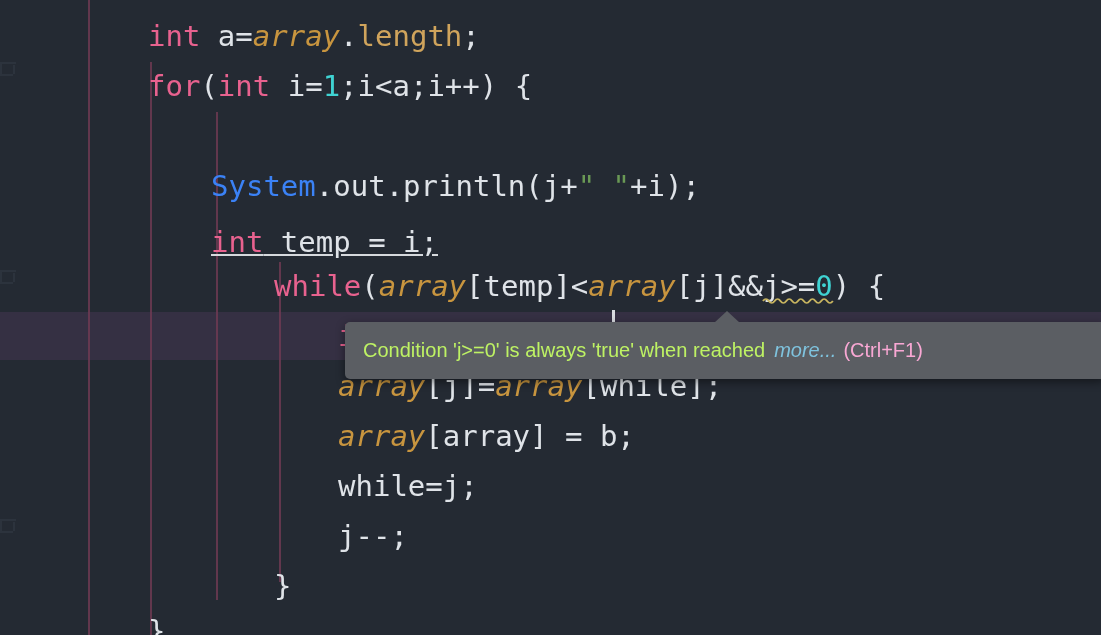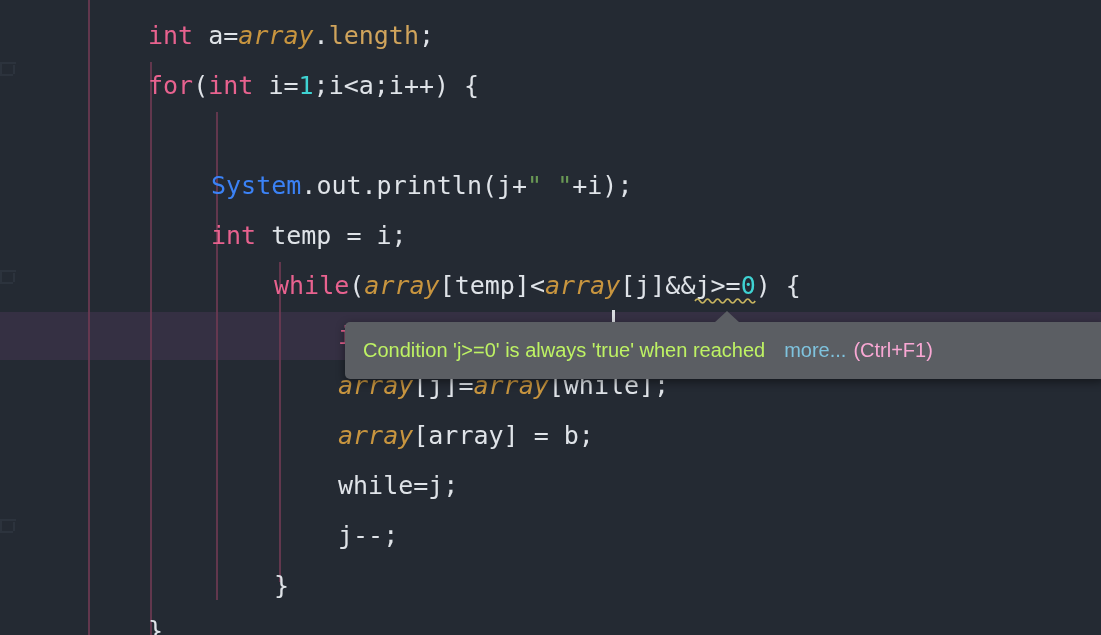--- a/index.html
+++ b/index.html
@@ -61,21 +61,21 @@
     left: 0; top: 0;
     width: 1101px; height: 635px;
   }
   .code-line {
     position: absolute;
     left: 0;
     height: 50px;
     line-height: 50px;
     white-space: pre;
     font-family: "DejaVu Sans Mono", "Liberation Mono", monospace;
-    font-size: 25px;
+    font-size: 29px;
     letter-spacing: 0px;
     color: #d6d9dd;
   }
 
   
   .t-kw      { color: #e8628f; }
   .t-plain   { color: #dfe3e8; }
   .t-field   { color: #c8953f; font-style: italic; }
   .t-prop    { color: #d0a45c; }
   .t-num     { color: #3fd3d3; }
@@ -114,21 +114,22 @@
     padding: 12px 14px 13px 18px;
     white-space: nowrap;
     display: flex;
     align-items: center;
     z-index: 40;
   }
   .tooltip .tip-text  { color: #bef264; }
   .tooltip .tip-link  {
     color: #7fc3de;
     cursor: pointer;
-    margin: 0 7px 0 19px;
+    margin: 0 7px 0 9px;
+    font-style: italic;
   }
   .tooltip .tip-short { color: #f9a8d4; }
 
   .tip-arrow {
     position: absolute;
     width: 0; height: 0;
     border-left: 13px solid transparent;
     border-right: 13px solid transparent;
     border-bottom: 12px solid #5b5e63;
     z-index: 41;
@@ -169,21 +170,21 @@
 
   <div class="code-layer">
 
     <div class="code-line" style="top:11px; left:148px;"><span class="t-kw">int</span><span class="t-plain"> </span><span class="t-plain">a=</span><span class="t-field">array</span><span class="t-plain">.</span><span class="t-prop">length</span><span class="t-plain">;</span></div>
 
     <div class="code-line" style="top:61px; left:148px;"><span class="t-kw">for</span><span class="t-plain">(</span><span class="t-kw">int</span><span class="t-plain"> i=</span><span class="t-num">1</span><span class="t-plain">;i&lt;a;i++</span><span class="t-plain">) {</span></div>
 
 
     <div class="code-line" style="top:161px; left:211px;"><span class="t-class">System</span><span class="t-plain">.</span><span class="t-plain">out</span><span class="t-plain">.</span><span class="t-plain">println(j+</span><span class="t-string">" "</span><span class="t-plain">+i);</span></div>
 
-    <div class="code-line" style="top:211px; left:211px;"><span class="t-kw">int</span><span class="t-plain"> temp = i;</span></div>
+    <div class="code-line" style="top:217px; left:211px;text-decoration:underline;"><span class="t-kw">int</span><span class="t-plain"> temp = i;</span></div>
 
     <div class="code-line" style="top:261px; left:274px; z-index:5;"><span class="t-kw">while</span><span class="t-plain">(</span><span class="t-field">array</span><span class="t-plain">[temp]&lt;</span><span class="t-field">array</span><span class="t-plain">[j]&amp;&amp;</span><span class="squiggle"><span class="t-plain">j&gt;=</span><span class="t-num">0</span><svg class="sq-svg" viewBox="0 0 60 6" preserveAspectRatio="none">
             <path d="M0,4 Q2.5,0 5,4 T10,4 T15,4 T20,4 T25,4 T30,4 T35,4 T40,4 T45,4 T50,4 T55,4 T60,4" stroke="#c8b560" stroke-width="1.6" fill="none"></path>
           </svg></span><span class="t-plain">) {</span></div>
 
     <div class="code-line" style="top:311px; left:338px; z-index:3;"><span class="t-kw">int</span><span class="t-plain"> b = </span><span class="t-field">array</span><span class="t-plain">[j];</span></div>
 
     <div class="code-line" style="top:361px; left:338px; z-index:3;"><span class="t-field">array</span><span class="t-plain">[j]=</span><span class="t-field">array</span><span class="t-plain">[while];</span></div>
 
     <div class="code-line" style="top:411px; left:338px;"><span class="t-field">array</span><span class="t-plain">[array] = b;</span></div>

